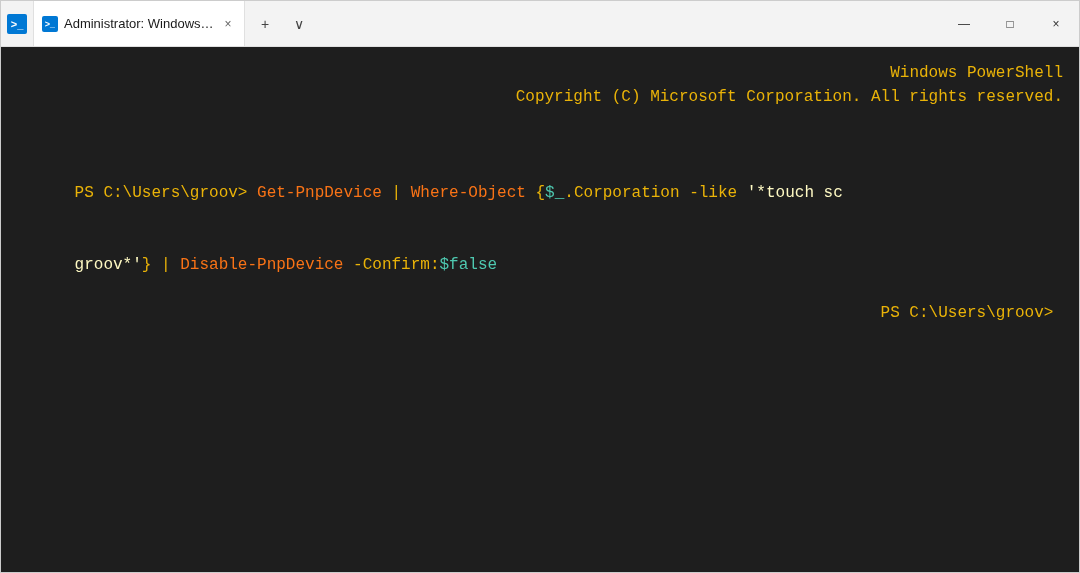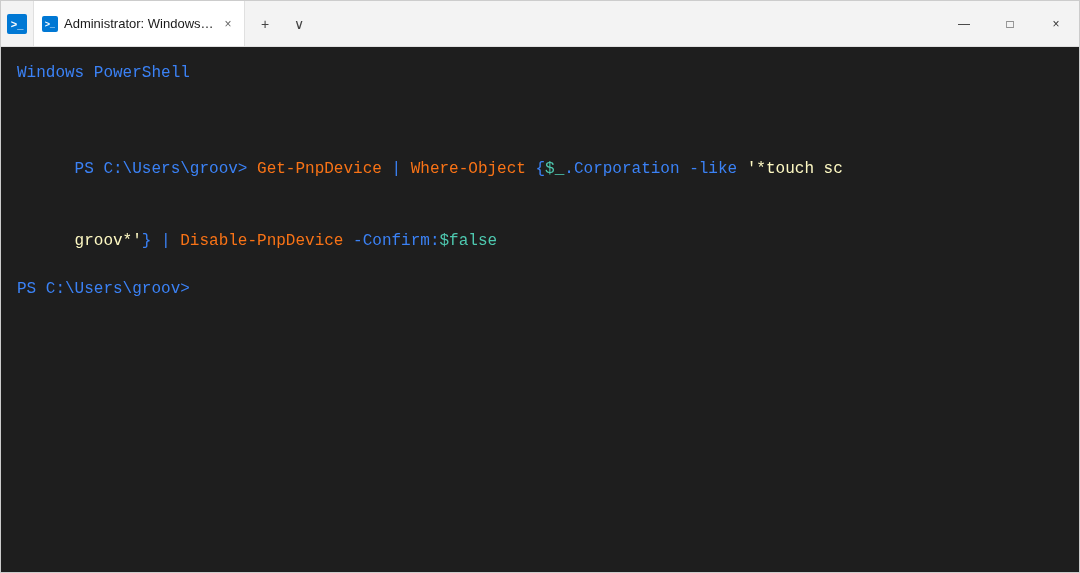--- a/index.html
+++ b/index.html
@@ -154,21 +154,21 @@
     .line {
       white-space: pre-wrap;
       word-break: break-all;
     }
 
     .blank {
       height: 1.5em;
     }
 
     .yellow { color: #f97316; }
-    .white { color: #3b82f6; }
+    .white { color: #eab308; text-align: right; }
     .cyan { color: #4ec9b0; }
     .green { color: #fef9c3; }
   </style>
 </head>
 <body>
 
 <div class="window">
 
   <div class="titlebar">
     <div class="tab-area">
@@ -187,20 +187,21 @@
     </div>
     <div class="window-controls">
       <div class="win-btn">—</div>
       <div class="win-btn">□</div>
       <div class="win-btn close">×</div>
     </div>
   </div>
 
   <div class="terminal">
     <div class="line white">Windows PowerShell</div>
+    <div class="line white">Copyright (C) Microsoft Corporation. All rights reserved.</div>
     <div class="blank"></div>
     <div class="blank"></div>
     <div class="line">
       <span class="white">PS C:\Users\groov&gt; </span><span class="yellow">Get-PnpDevice</span><span class="white"> | </span><span class="yellow">Where-Object</span><span class="white"> {</span><span class="cyan">$_</span><span class="white">.</span><span class="white">Corporation</span><span class="white"> -like </span><span class="green">'*touch sc</span>
     </div>
     <div class="line">
       <span class="green">groov*'</span><span class="white">} | </span><span class="yellow">Disable-PnpDevice</span><span class="white"> -Confirm:</span><span class="cyan">$false</span>
     </div>
     <div class="line white">PS C:\Users\groov&gt; </div>
   </div>

